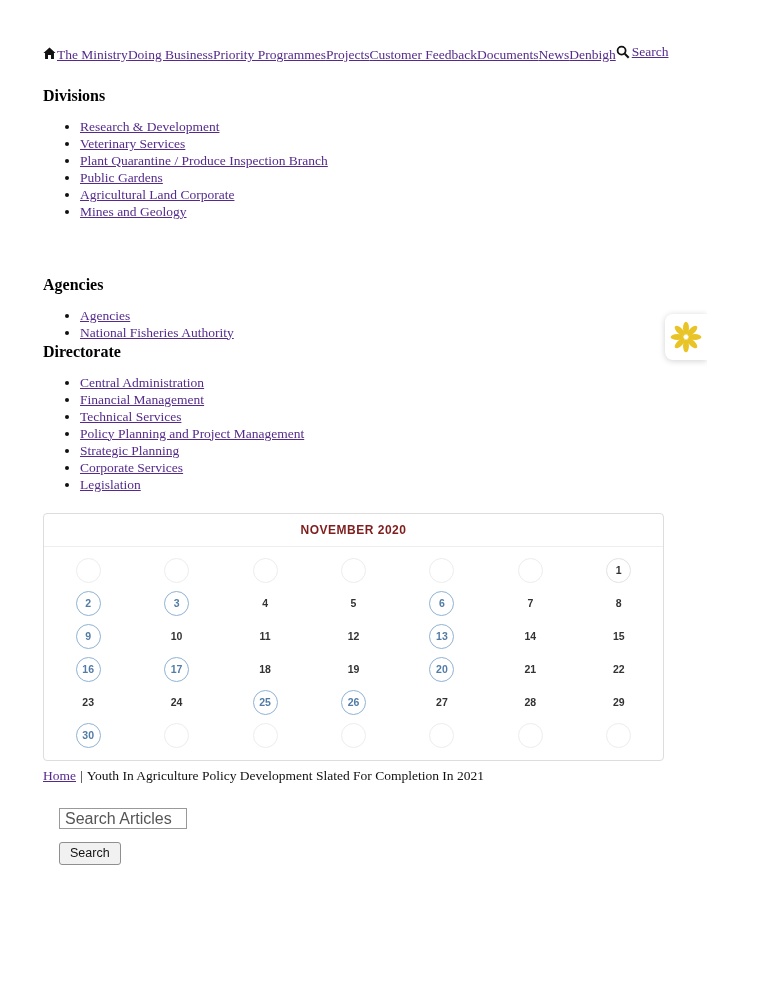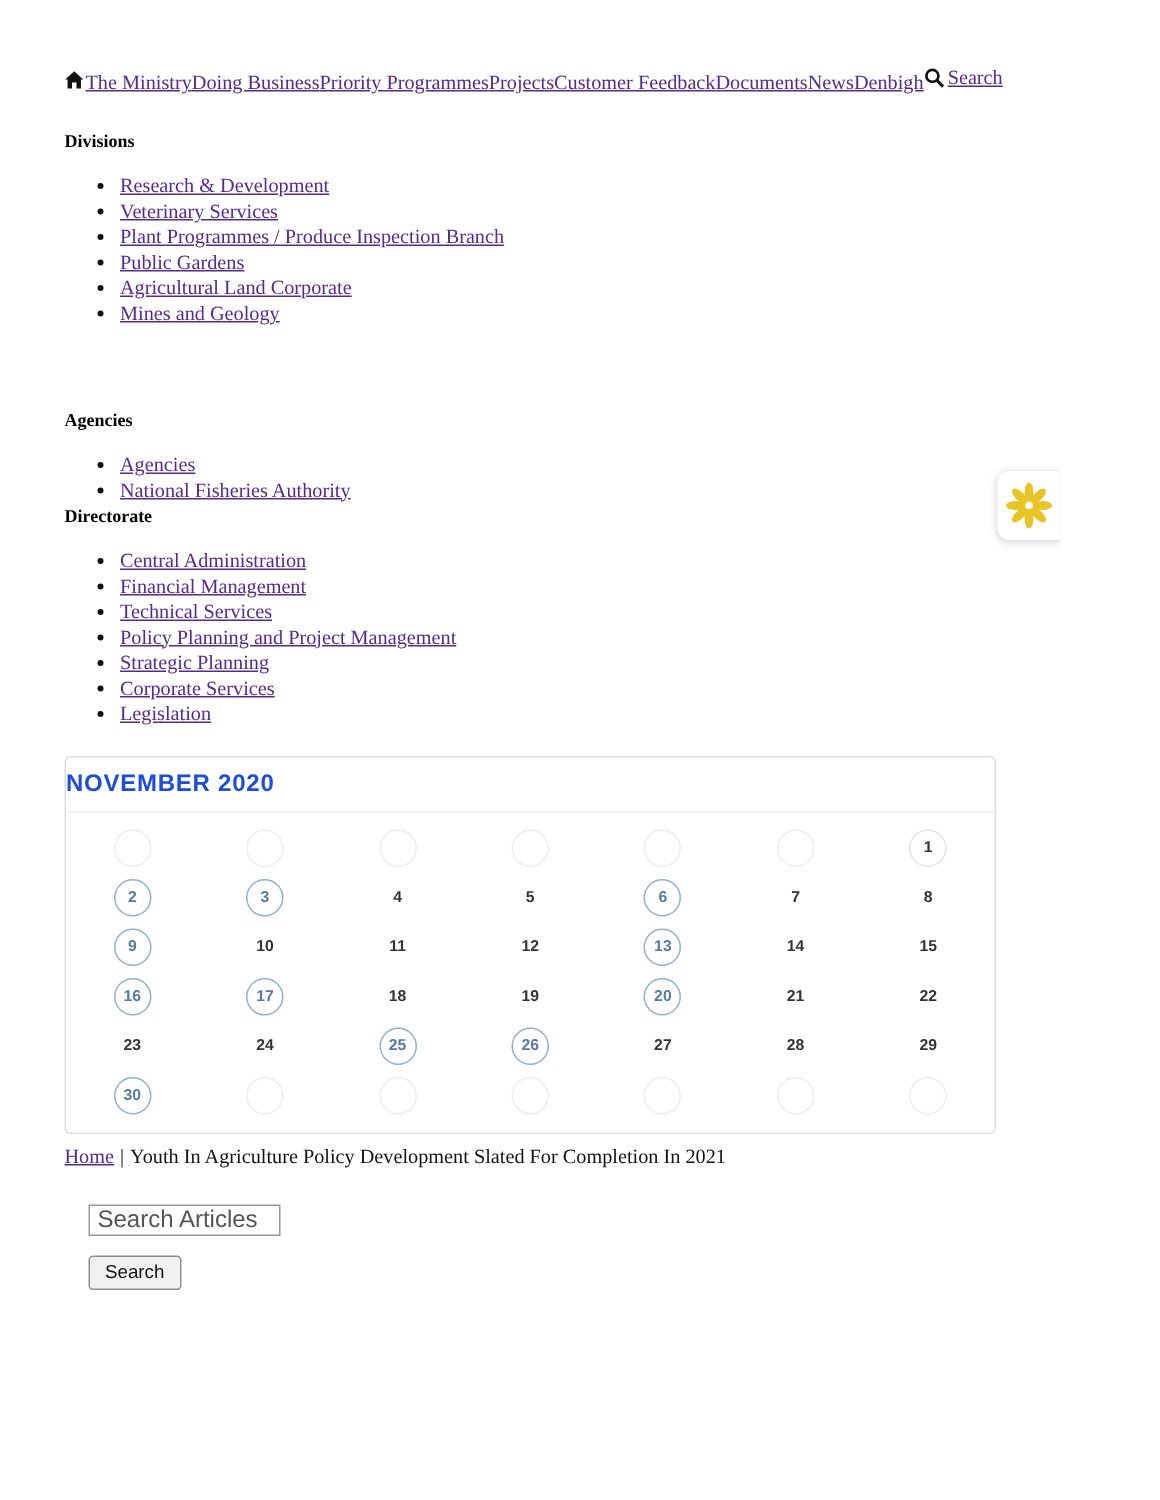--- a/index.html
+++ b/index.html
@@ -18,32 +18,32 @@
 
   
   .nav{display:flex;align-items:baseline;font-size:13.5px;white-space:nowrap;}
   .nav .home-ic{align-self:center;margin-right:1px;display:inline-flex;}
   .nav a{color:var(--link);text-decoration:underline;}
   .nav .spacer{flex:1;}
   .search-link{display:inline-flex;align-items:center;}
   .search-link .mag{align-self:center;margin-right:2px;display:inline-flex;}
 
   
-  h2{font-size:12px;font-weight:bold;color:#000;}
+  h2{font-size:16px;font-weight:bold;color:#000;}
   .sec-0{margin-top:24px;}
   .sec-1{margin-top:57px;}
   .sec-2{}
   .sec ul{margin-top:15px;padding-left:37px;list-style:disc;}
   .sec li{margin-bottom:3.5px;font-size:13.5px;line-height:13.5px;}
   .sec a{color:var(--link);}
 
   
   .calendar{margin-top:22px;border:1px solid #ddd;border-radius:4px;background:#fff;
             font-family:"Liberation Sans", sans-serif;}
-  .cal-title{text-align:left;padding:9px 0;font-size:16px;font-weight:600;color:#1d4ed8;
+  .cal-title{text-align:center;padding:9px 0;font-size:12px;font-weight:600;color:#7f1d1d;
              letter-spacing:.5px;border-bottom:1px solid #eee;}
   .cal-days{display:grid;grid-template-columns:repeat(7,1fr);padding:7px 0;border-bottom:1px solid #eee;}
   .cal-days span{text-align:center;font-size:11px;color:#333;font-weight:500;}
   .cal-days span.sat{color:var(--sat);}
   .cal-days span.sun{color:var(--sun);}
   .cal-grid{display:grid;grid-template-columns:repeat(7,1fr);padding:10px 0 12px 0;row-gap:7px;}
   .cal-cell{display:flex;justify-content:center;align-items:center;height:26px;}
   .day{width:25px;height:25px;border-radius:50%;display:flex;align-items:center;justify-content:center;
        font-size:10.5px;font-weight:600;color:#333;}
   .day.empty{border:1px solid #ededed;}
@@ -99,21 +99,21 @@
         </span>
         <span>Search</span>
       </a>
     </nav>
 
     <section class="sec sec-0">
       <h2>Divisions</h2>
       <ul>
         <li><a href="#">Research &amp; Development</a></li>
         <li><a href="#">Veterinary Services</a></li>
-        <li><a href="#">Plant Programmes / Produce Inspection Branch</a></li>
+        <li><a href="#">Plant Quarantine / Produce Inspection Branch</a></li>
         <li><a href="#">Public Gardens</a></li>
         <li><a href="#">Agricultural Land Corporate</a></li>
         <li><a href="#">Mines and Geology</a></li>
       </ul>
     </section>
 
     <section class="sec sec-1">
       <h2>Agencies</h2>
       <ul>
         <li><a href="#">Agencies</a></li>

